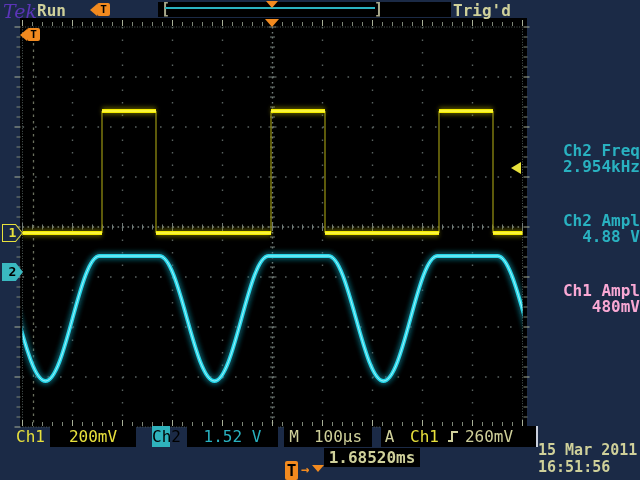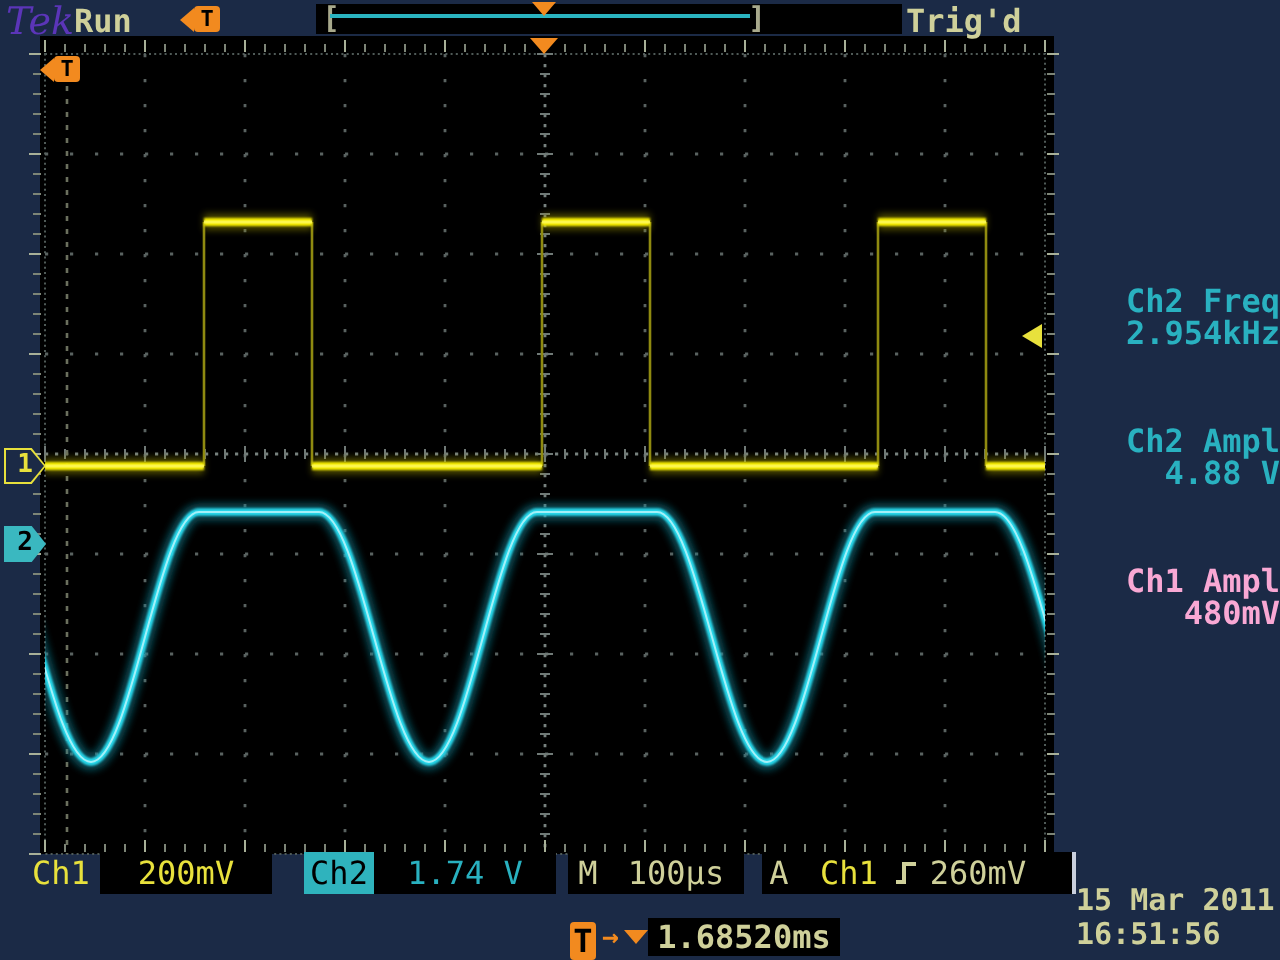--- a/index.html
+++ b/index.html
@@ -47,21 +47,21 @@
   
   .sb{top:426px;height:21px;font-size:16px;font-weight:normal;line-height:21px;}
   .blackbox{background:#000;text-align:center;}
   .yellow{color:#e8e13c;}
   .teal{color:#29b1c0;}
   .olive{color:#cfd09a;}
   .ch2-chip{background:#2fb3bd;color:#000;text-align:center;}
   .trig-box{display:flex;align-items:center;border-right:2px solid #c9cfdd;}
   .slope-svg{margin:0 6px 0 8px;}
   
-  .delay-row{top:459px;height:19px;font-size:16px;font-weight:bold;line-height:19px;}
+  .delay-row{top:448px;height:19px;font-size:16px;font-weight:bold;line-height:19px;}
   .orange-glyph{color:#f28a1f;font-size:14px;font-weight:bold;}
   .datetime{left:538px;width:102px;font-size:15px;font-weight:bold;color:#cfd09a;line-height:16px;}
 </style>
 </head>
 <body>
 
 <div class="abs screen"></div>
 
 <svg class="abs scope" viewBox="0 0 640 480">
   <defs>
@@ -414,22 +414,22 @@
   <div>Ch2 Ampl</div>
   <div>4.88 V</div>
 </div>
 <div class="abs meas ch1" style="top:283px;">
   <div>Ch1 Ampl</div>
   <div>480mV</div>
 </div>
 
 <div class="abs sb yellow" style="left:16px;">Ch1</div>
 <div class="abs sb blackbox yellow" style="left:50px;width:86px;">200mV</div>
-<div class="abs sb ch2-chip" style="left:152px;width:35px;">Ch2</div>
-<div class="abs sb blackbox teal" style="left:187px;width:91px;">1.74 V</div>
+<div class="abs sb ch2-chip" style="left:152px;width:18px;">Ch2</div>
+<div class="abs sb blackbox teal" style="left:187px;width:91px;">1.52 V</div>
 <div class="abs sb blackbox olive" style="left:284px;width:20px;">M</div>
 <div class="abs sb blackbox olive" style="left:304px;width:68px;">100µs</div>
 <div class="abs sb blackbox olive" style="left:381px;width:17px;">A</div>
 <div class="abs sb blackbox trig-box" style="left:398px;width:138px;">
   <span class="yellow" style="margin-left:12px;">Ch1</span>
   <svg class="slope-svg" width="12" height="15">
     <path d="M1,12 H5 V3 H11" fill="none" stroke="#cfd09a" stroke-width="2"></path>
   </svg>
   <span class="olive">260mV</span>
 </div>

